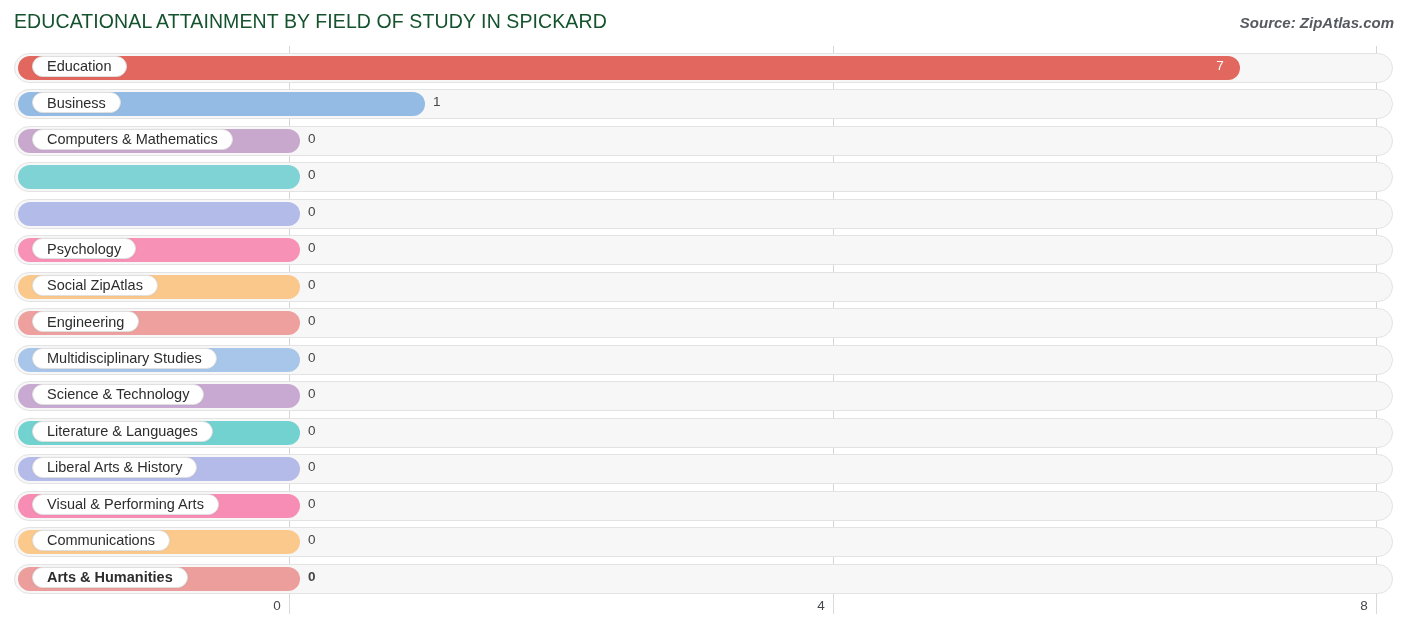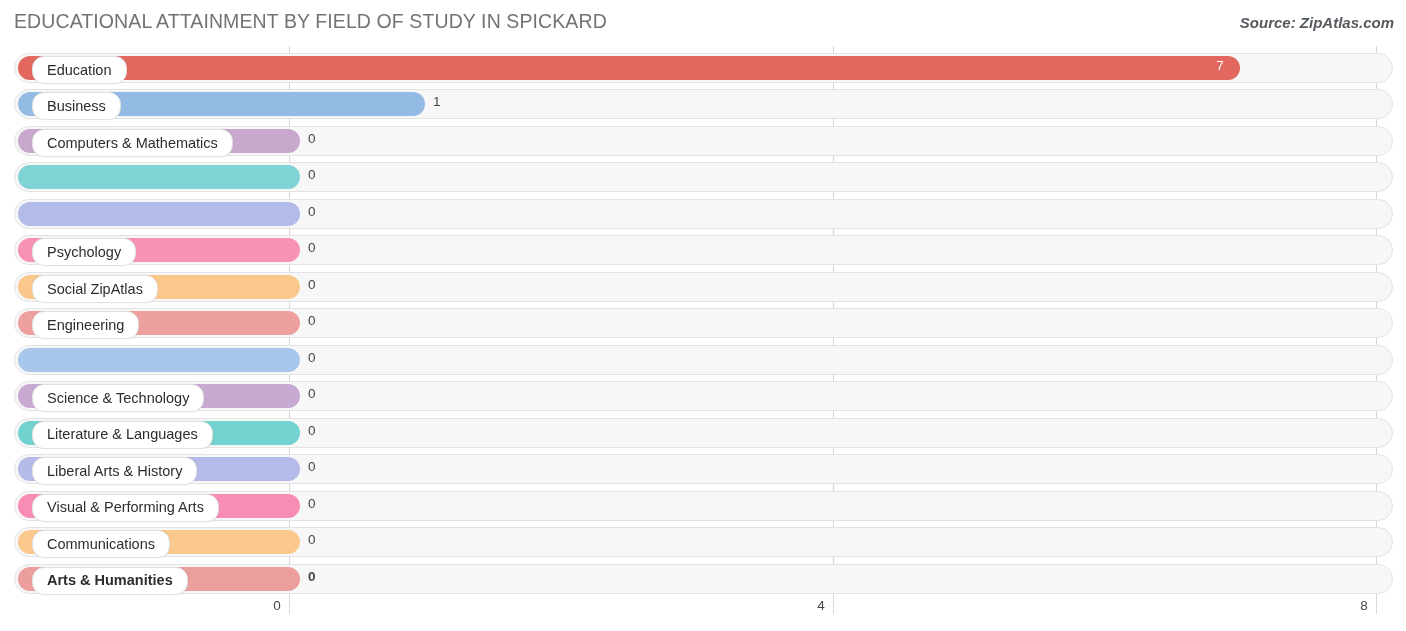--- a/index.html
+++ b/index.html
@@ -22,21 +22,21 @@
   #header {
     position: absolute;
     left: 0; top: 0;
     width: 1406px; height: 44px;
   }
   #chart-title {
     position: absolute;
     left: 14px; top: 10px;
     font-size: 19.5px;
     font-weight: 400;
-    color: #737373;
+    color: #14532d;
     letter-spacing: 0.1px;
     white-space: nowrap;
   }
   #source-label {
     position: absolute;
     right: 12px; top: 14px;
     font-size: 15px;
     font-style: italic;
     font-weight: 600;
     color: #555a60;
@@ -91,21 +91,21 @@
     font-size: 13.5px;
     color: #46464a;
     white-space: nowrap;
   }
   .value.inside {
     color: #ffffff;
   }
   .label-badge {
     position: absolute;
     left: 32px; top: 3px;
-    height: 28px;
+    height: 21px;
     padding: 0 14px;
     display: flex;
     align-items: center;
     background: #ffffff;
     border: 1px solid #e0e0e0;
     border-radius: 12px;
     box-shadow: 0 0 2px rgba(0,0,0,0.07);
   }
   .label-badge span {
     font-size: 14.5px;
@@ -208,20 +208,23 @@
           <div class="track"></div>
           <div class="bar" style="width: 282px; background: rgb(237, 160, 157);"></div>
           <div class="label-badge">
             <span>Engineering</span>
           </div>
           <div class="value" style="left: 308px;">0</div>
         </div>
         <div class="row" style="top: 298.76px;">
           <div class="track"></div>
           <div class="bar" style="width: 282px; background: rgb(168, 198, 234);"></div>
+          <div class="label-badge">
+            <span>Multidisciplinary Studies</span>
+          </div>
           <div class="value" style="left: 308px;">0</div>
         </div>
         <div class="row" style="top: 335.23px;">
           <div class="track"></div>
           <div class="bar" style="width: 282px; background: rgb(199, 169, 209);"></div>
           <div class="label-badge">
             <span>Science &amp; Technology</span>
           </div>
           <div class="value" style="left: 308px;">0</div>
         </div>

